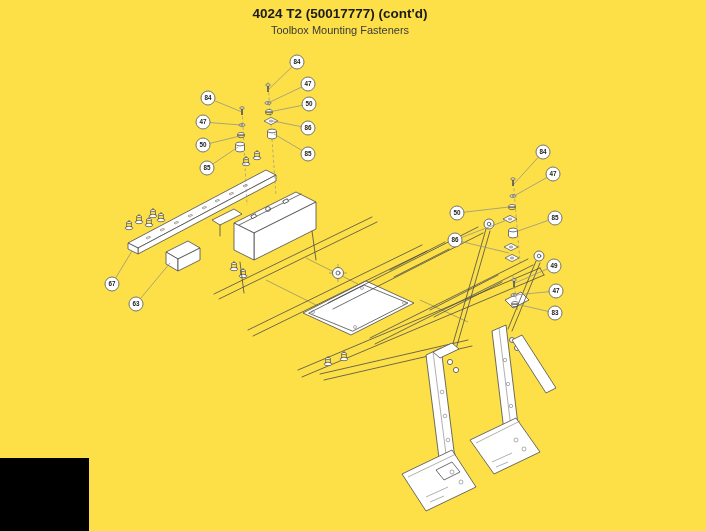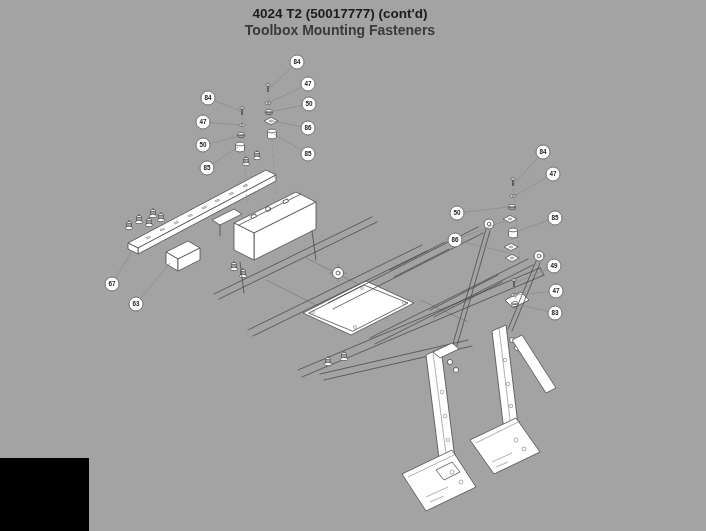--- a/index.html
+++ b/index.html
@@ -1,20 +1,20 @@
 <!DOCTYPE html>
 <html><head>
 <meta charset="utf-8">
 <style>
   html,body{margin:0;padding:0;background:#fff;}
-  .page{position:relative;width:706px;height:531px;background:#a3a3a3;overflow:hidden;
+  .page{position:relative;width:706px;height:531px;background:#fde047;overflow:hidden;
         font-family:"Liberation Sans",sans-serif;}
   .header{position:absolute;top:5px;left:0;width:680px;text-align:center;}
   .title{font-size:13.5px;font-weight:bold;color:#1c1c1c;line-height:17px;}
-  .subtitle{font-size:14px;font-weight:bold;color:#3a3a3a;line-height:17px;}
+  .subtitle{font-size:11px;font-weight:normal;color:#3a3a3a;line-height:17px;}
   svg.diagram{position:absolute;top:0;left:0;}
   .mask{position:absolute;left:0;top:458px;width:89px;height:73px;background:#000000;}
   .art{stroke:#4a4a4a;stroke-width:0.8;fill:none;stroke-linejoin:round;stroke-linecap:round;}
   .artf{stroke:#4a4a4a;stroke-width:0.8;fill:#ffffff;stroke-linejoin:round;}
   .dash{stroke:#8c8c8c;stroke-width:0.6;stroke-dasharray:3 2.2;fill:none;}
   .thin{stroke:#6e6e6e;stroke-width:0.55;fill:none;}
 </style>
 </head>
 <body>
 

